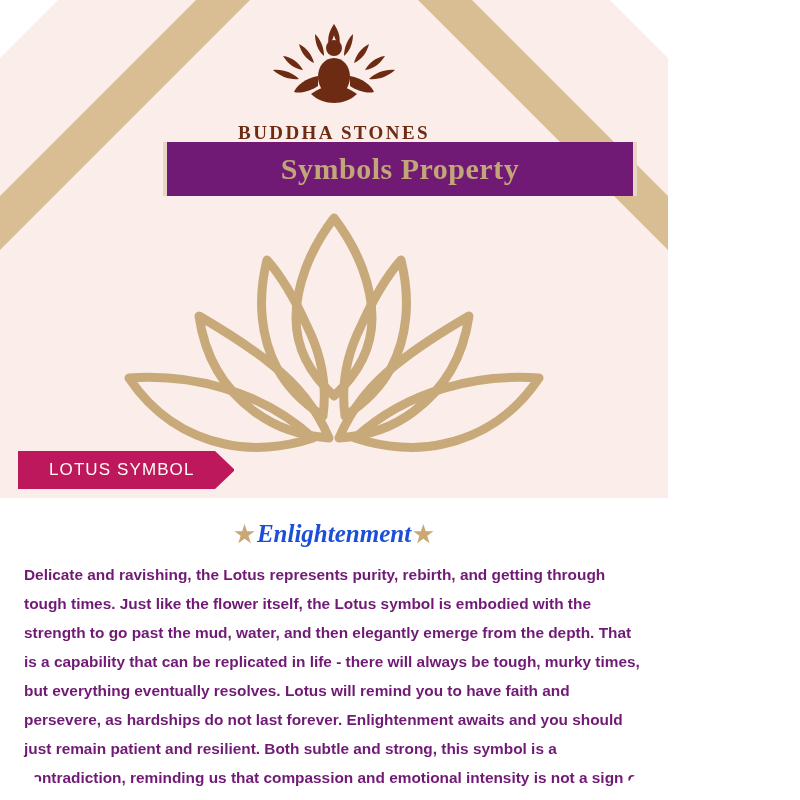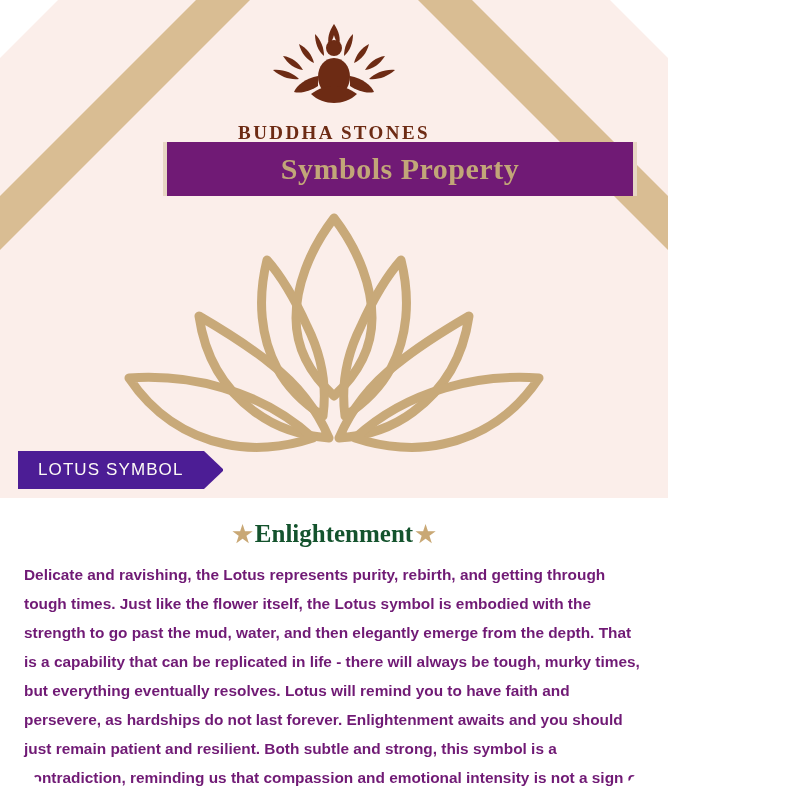--- a/index.html
+++ b/index.html
@@ -136,22 +136,22 @@
     position: absolute; top: 196px; left: 0; right: 0;
     display: flex; justify-content: center;
   }
   .lotus-wrap svg { width: 470px; height: 300px; display: block; }
 
   
   .tag {
     position: absolute; top: 451px; left: 18px;
     height: 38px;
     display: flex; align-items: center;
-    padding: 0 40px 0 20px;
-    background: #4c1d95;
+    padding: 0 40px 0 31px;
+    background: #be185d;
     color: #ffffff;
   }
   .tag-label {
     font-size: 17px;
     letter-spacing: 1.1px;
     color: #fdfaf6;
     white-space: nowrap;
   }
   .tag-notch {
     position: absolute; top: 0; right: -1px;
@@ -168,21 +168,21 @@
   }
   .headline {
     margin-top: 22px;
     display: flex; align-items: center; justify-content: center;
     gap: 2px;
     font-family: "Liberation Serif", serif;
     font-weight: bold;
     font-size: 25px;
   }
   .headline .star { color: #c9a875; font-size: 23px; line-height: 1; }
-  .headline .h-gold { color: #14532d; }
+  .headline .h-gold { color: #1d4ed8; font-style: italic; }
   .headline .h-dark { color: #3a3a3a; }
   .paragraph {
     margin: 12px 22px 0 24px;
     font-size: 15.4px;
     line-height: 29px;
     color: #701a75;
     text-align: left;
     font-weight: bold;
   }
 </style>

